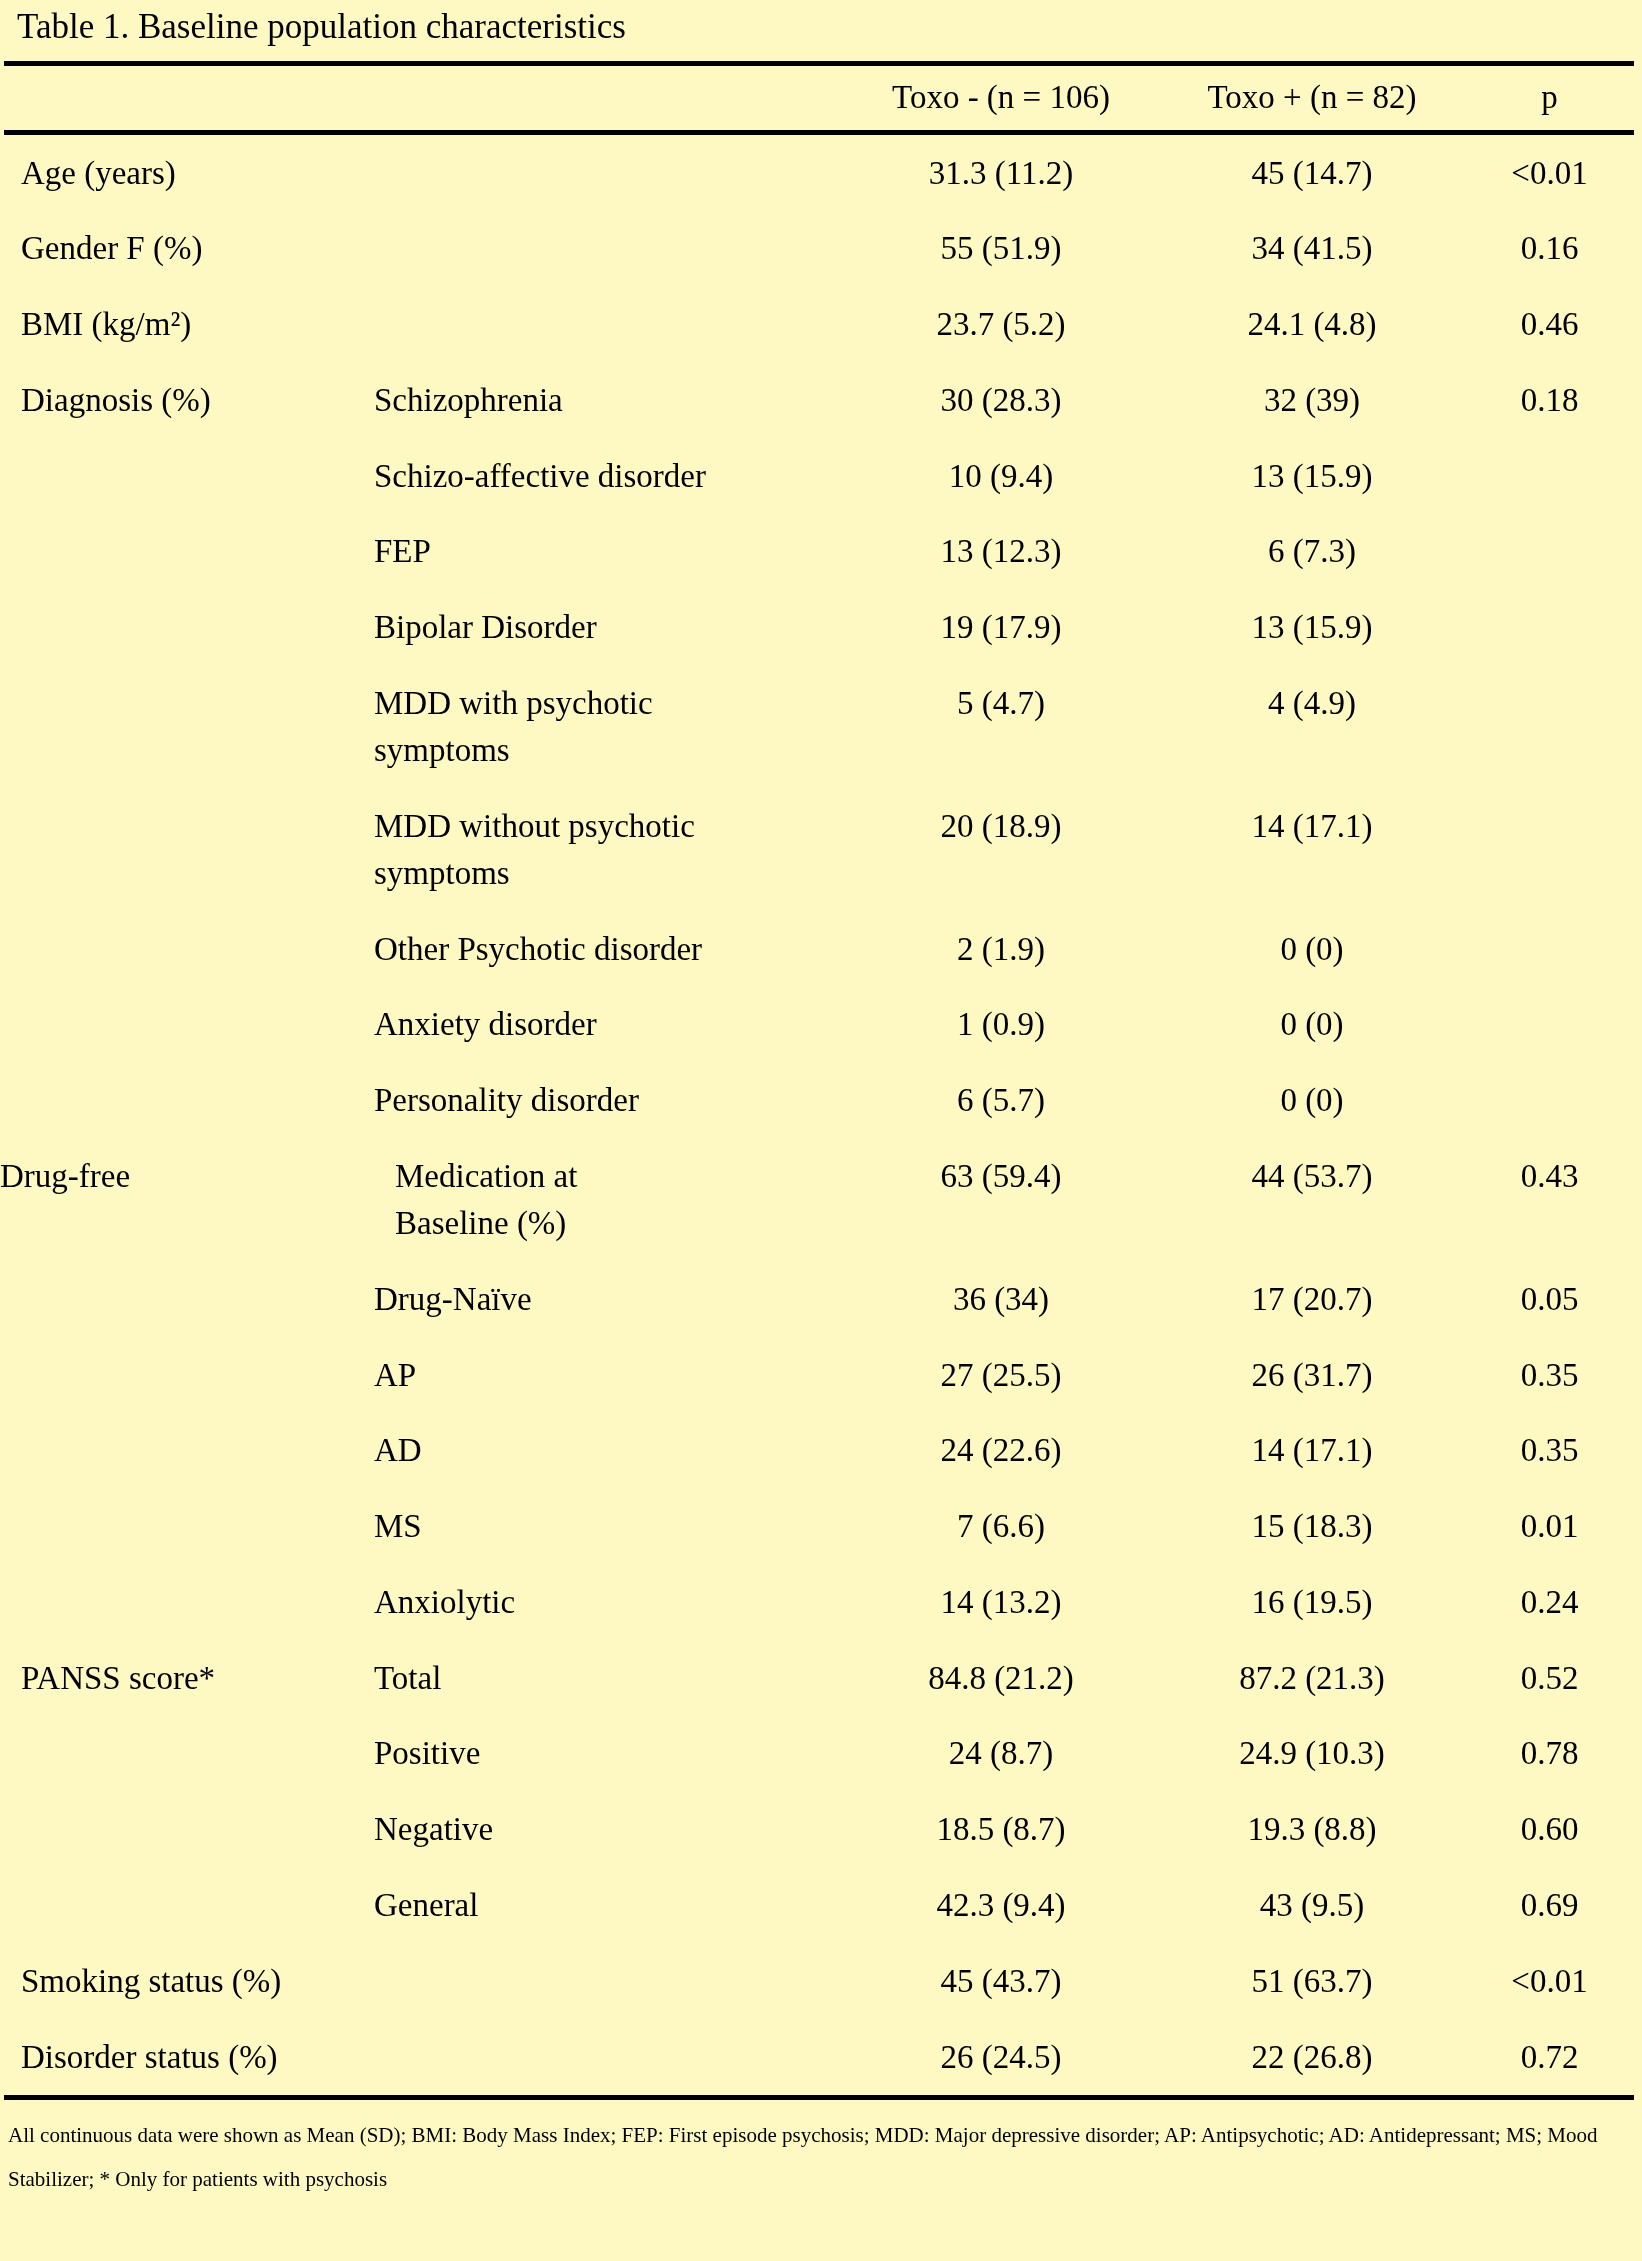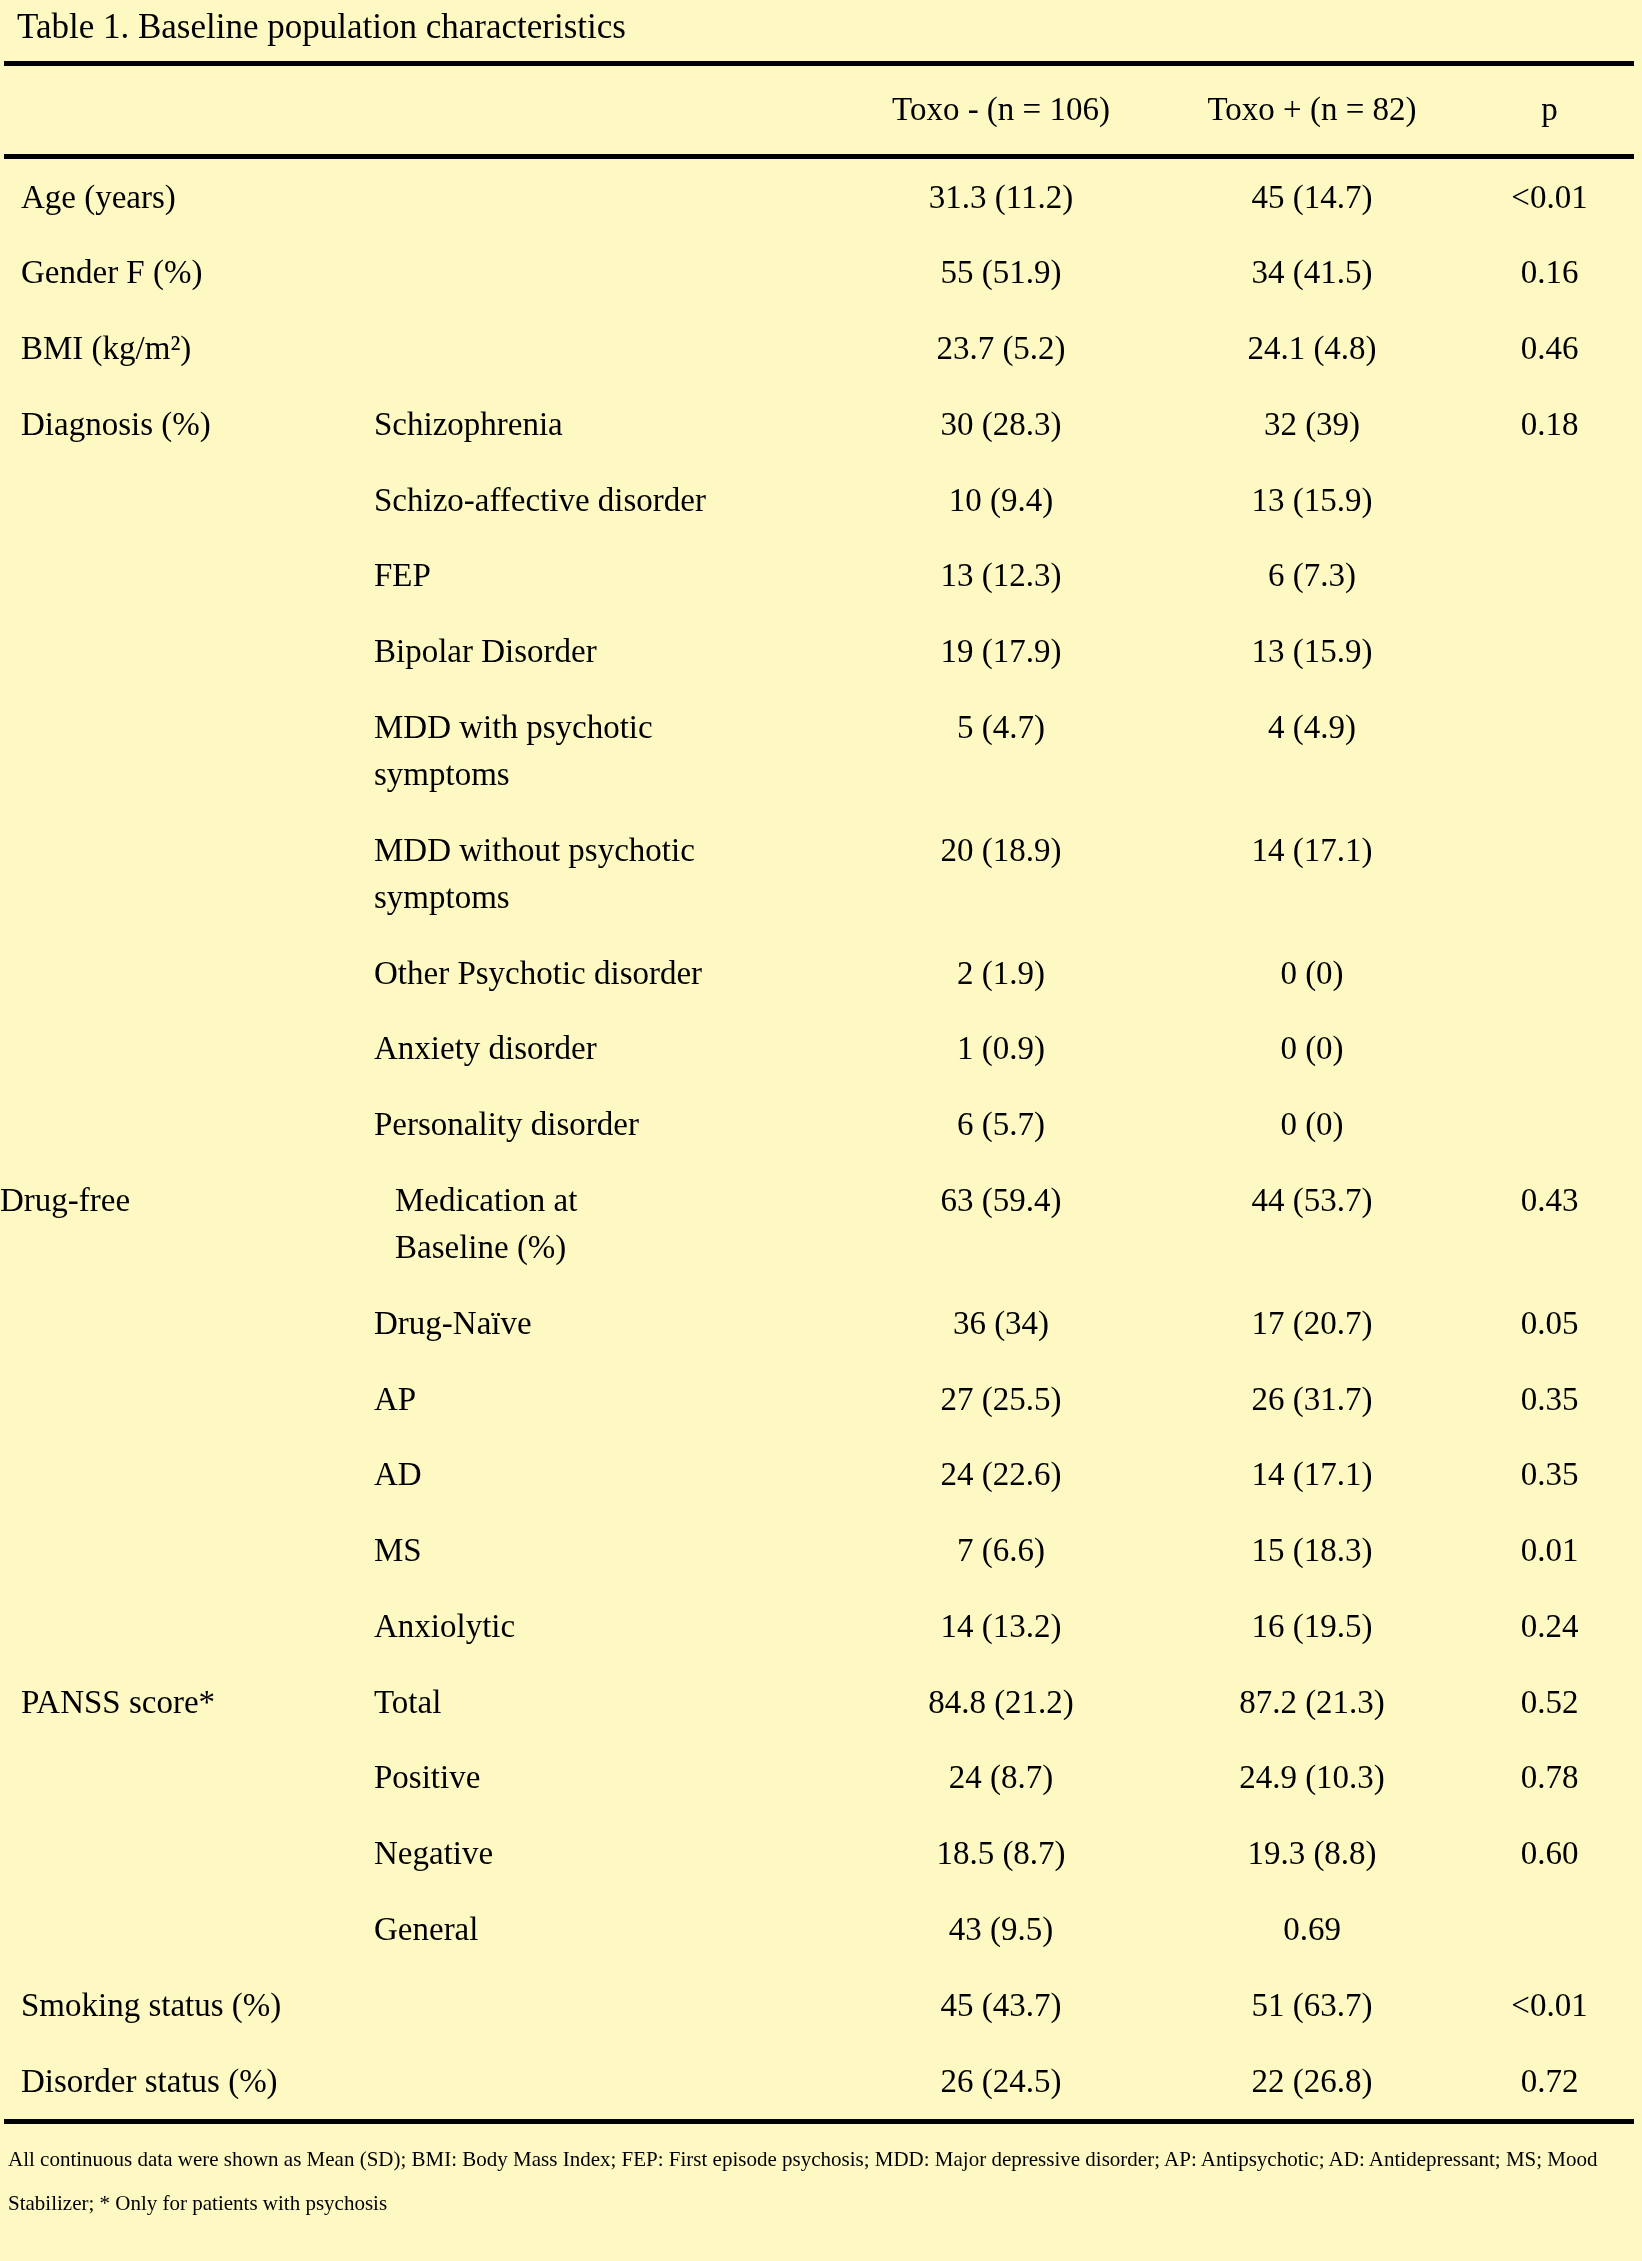--- a/index.html
+++ b/index.html
@@ -27,21 +27,21 @@
     margin: 0 8px 0 3.5px;
   }
   .rule-top { margin-top: 14px; }
   .rule-bottom { margin-top: 0; }
   .grid-row {
     display: grid;
     grid-template-columns: 374px 460px 334px 288px 187px;
     align-items: start;
   }
   .header-row {
-    height: 88px;
+    height: 64px;
     align-items: center;
     font-size: 33px;
   }
   .cell {
     font-size: 33px;
     line-height: 47px;
     white-space: pre-line;
   }
   .data-row {
     padding: 14.4px 0;
@@ -224,20 +224,21 @@
         <div class="grid-row data-row">
     <div class="cell col-group"></div>
     <div class="cell col-sub">Negative</div>
     <div class="cell col-neg">18.5 (8.7)</div>
     <div class="cell col-pos">19.3 (8.8)</div>
     <div class="cell col-p">0.60</div>
   </div>
         <div class="grid-row data-row">
     <div class="cell col-group"></div>
     <div class="cell col-sub">General</div>
+    <div class="cell col-neg">42.3 (9.4)</div>
     <div class="cell col-pos">43 (9.5)</div>
     <div class="cell col-p">0.69</div>
   </div>
         <div class="grid-row data-row">
     <div class="cell col-group">Smoking status (%)</div>
     <div class="cell col-sub"></div>
     <div class="cell col-neg">45 (43.7)</div>
     <div class="cell col-pos">51 (63.7)</div>
     <div class="cell col-p bold">&lt;0.01</div>
   </div>

